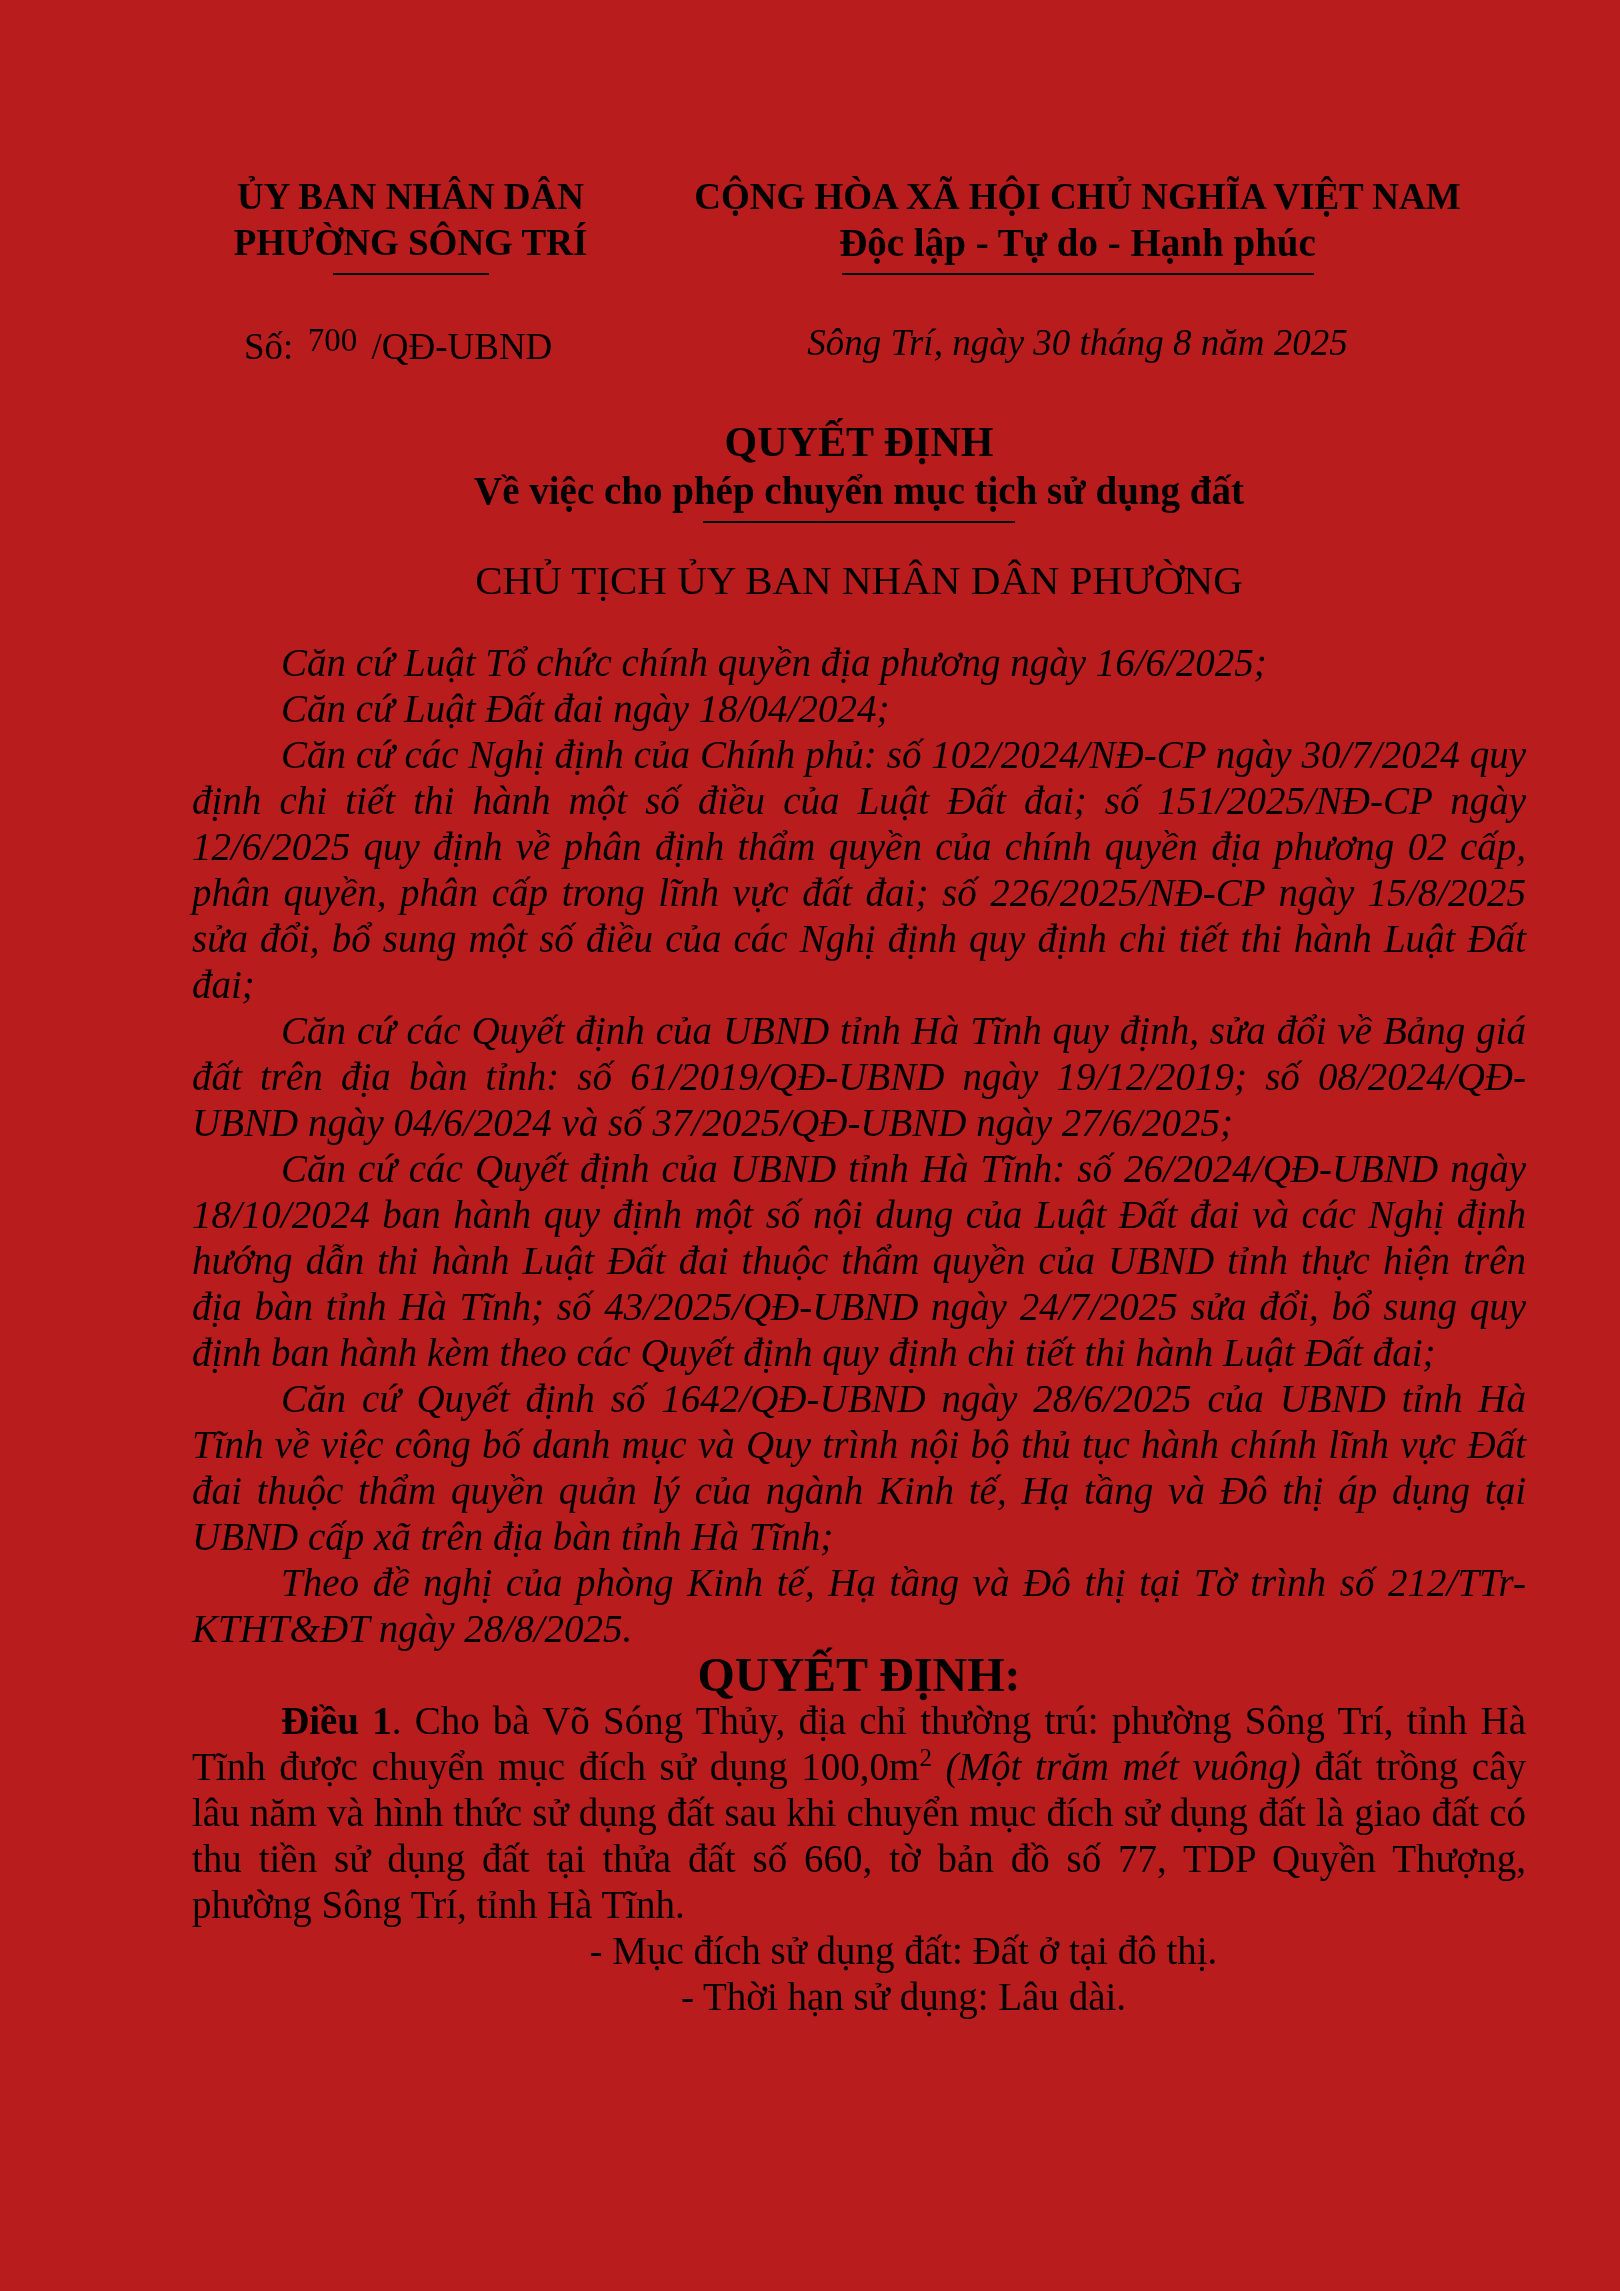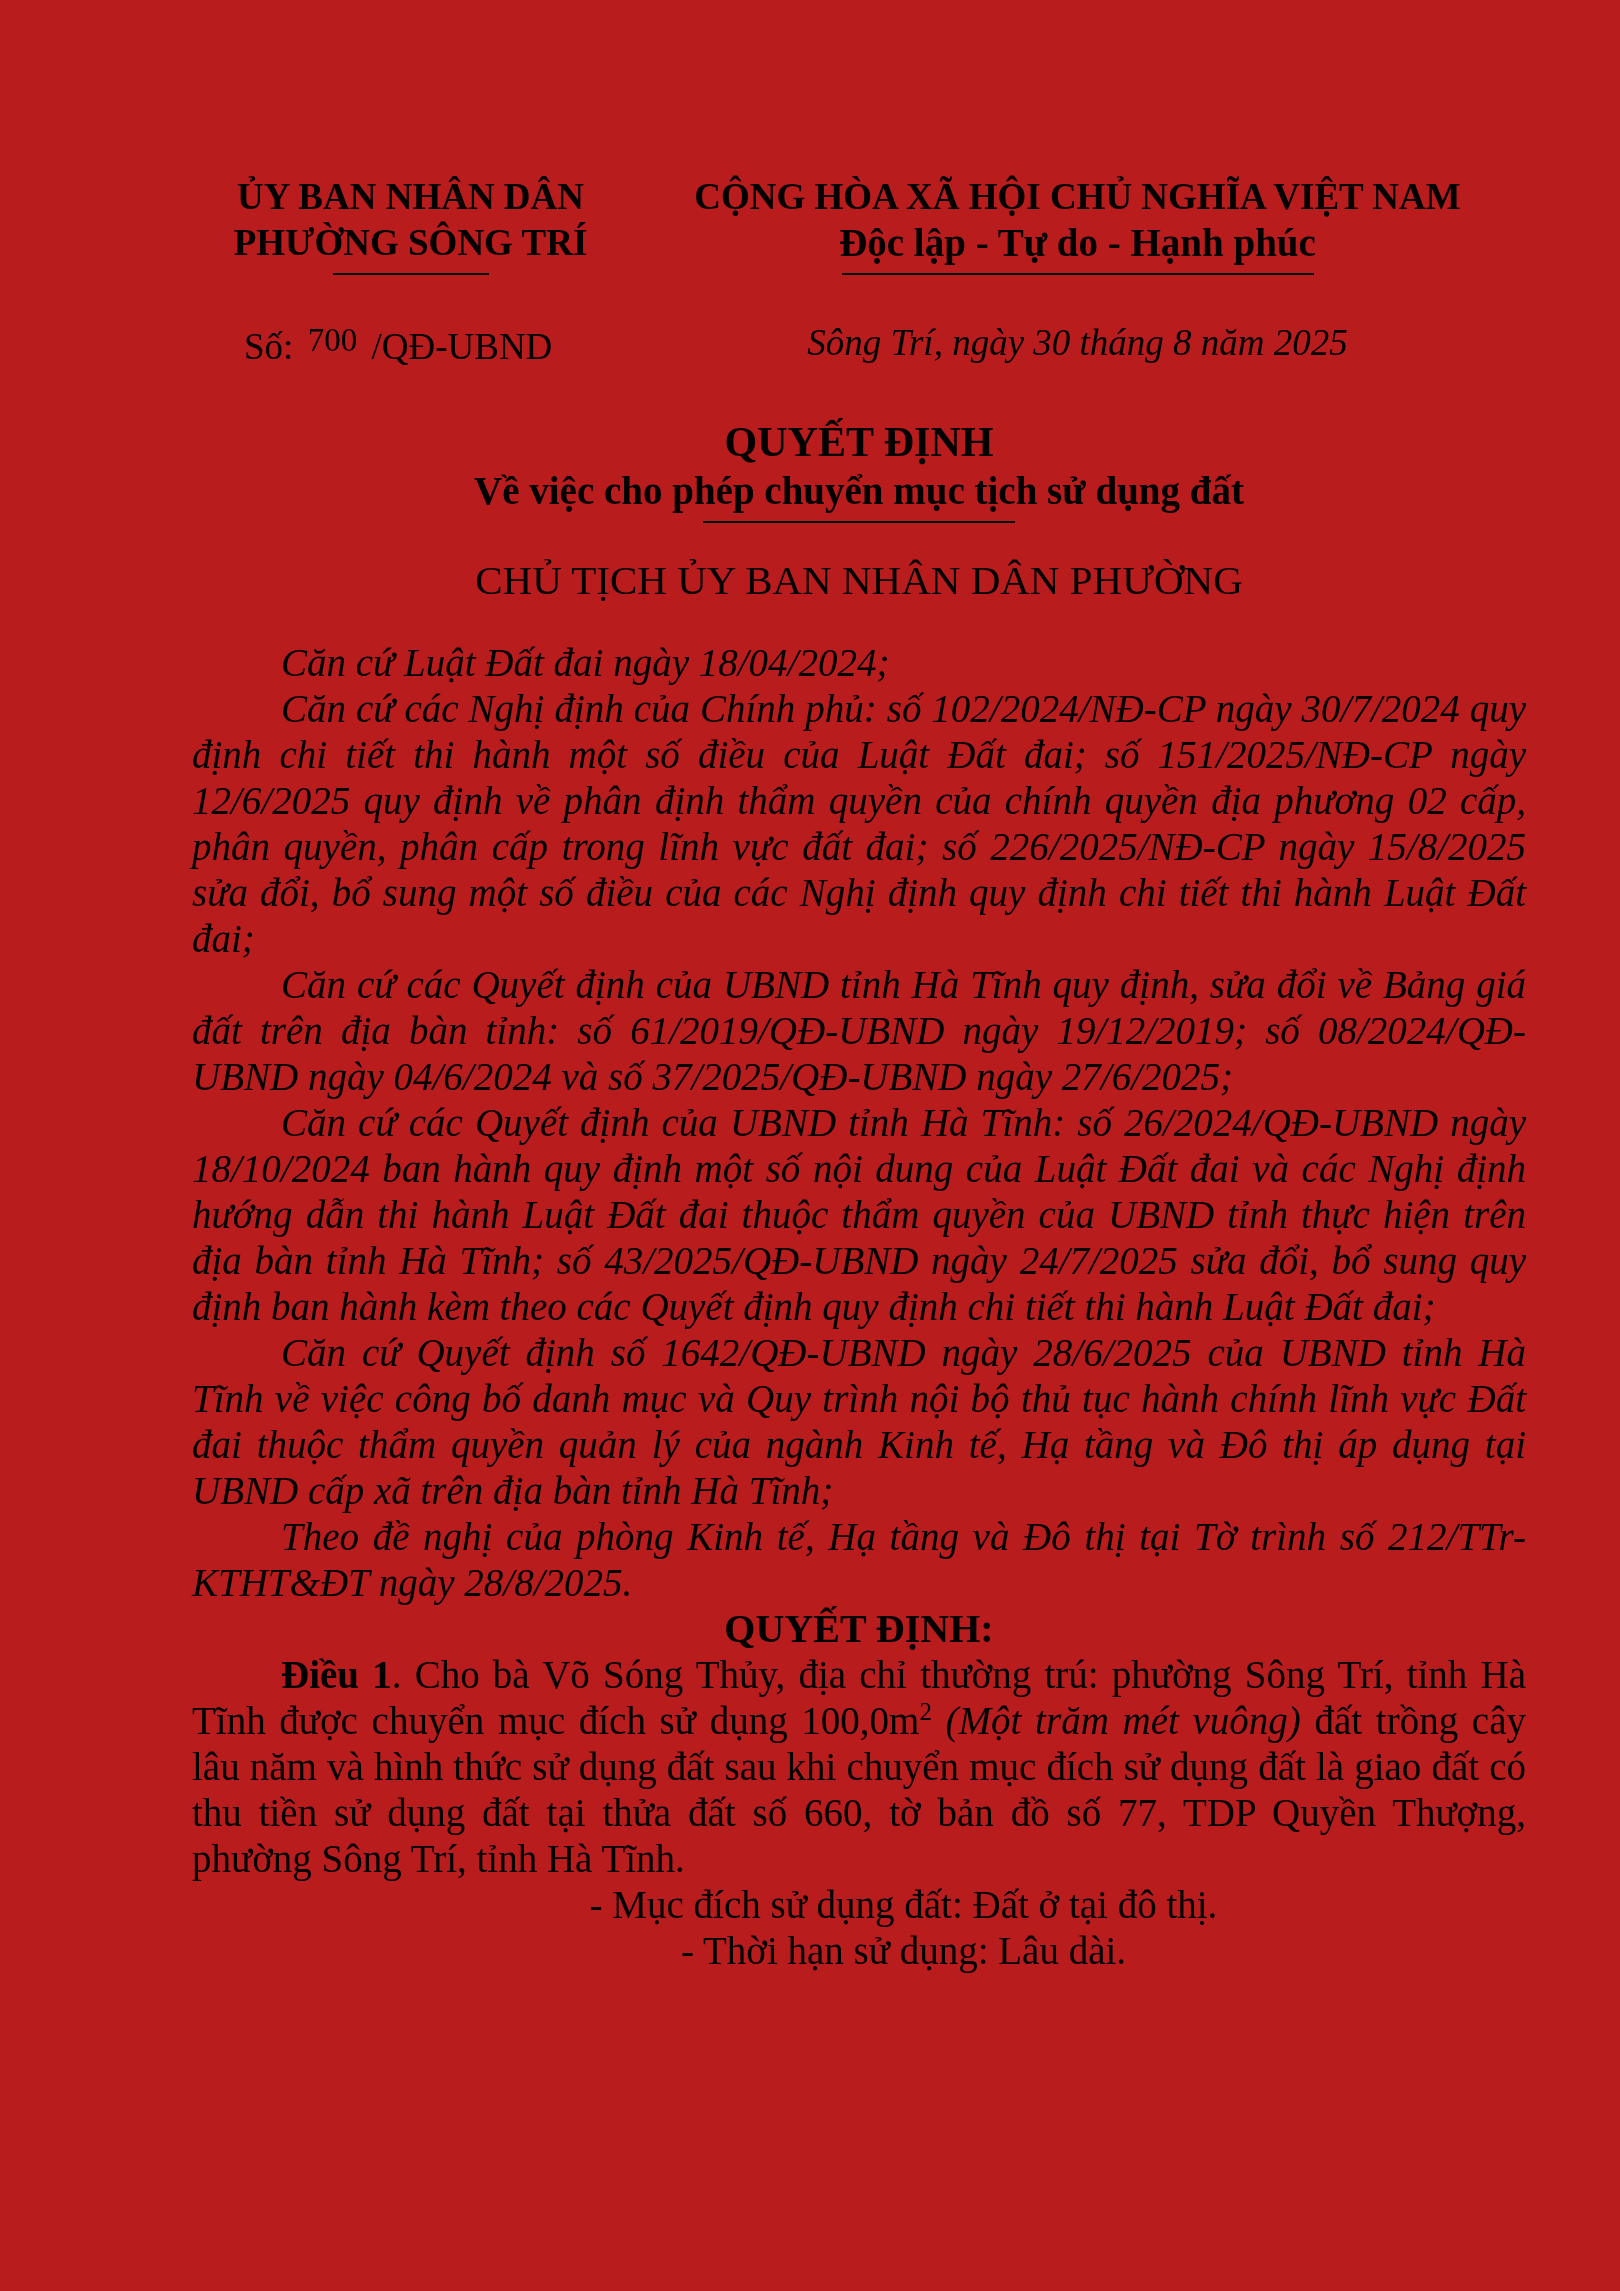--- a/index.html
+++ b/index.html
@@ -23,21 +23,21 @@
   
   .title-block{text-align:center;margin-top:50px;}
   .title1{font-weight:bold;font-size:42px;line-height:48px;}
   .title2{font-weight:bold;font-size:39px;line-height:46px;margin-top:1.8px;}
   .rule-title{width:312px;margin:7.1px auto 0 auto;border-top:2.7px solid #000;height:0;}
   .authority{font-weight:normal;font-size:41px;line-height:46px;margin-top:34px;}
 
   
   .body-text{margin-top:37px;font-size:39px;line-height:46px;text-align:justify;}
   .preamble-p{margin:0;font-style:italic;text-indent:89px;}
-  .decision-heading{margin:0;text-align:center;font-weight:bold;font-size:40px;line-height:46px;font-style:normal;}
+  .decision-heading{margin:0;text-align:center;font-weight:bold;font-size:48px;line-height:46px;font-style:normal;}
   .article-p{margin:0;text-indent:89px;}
   .article-p b{font-weight:bold;}
   .article-p sup{font-size:25px;line-height:0;}
   .article-p .note{font-style:italic;}
   .bullet-p{margin:0;text-indent:89px;text-align:center;}
 </style>
 </head>
 <body>
 
 <div class="page">
@@ -62,20 +62,21 @@
   <div class="title-block">
     <div class="title1">QUYẾT ĐỊNH</div>
     <div class="title2">Về việc cho phép chuyển mục tịch sử dụng đất</div>
     <div class="rule-title"></div>
     <div class="authority">CHỦ TỊCH ỦY BAN NHÂN DÂN PHƯỜNG</div>
   </div>
 
   <div class="body-text">
 
     <div>
+        <p class="preamble-p">Căn cứ Luật Tổ chức chính quyền địa phương ngày 16/6/2025;</p>
         <p class="preamble-p">Căn cứ Luật Đất đai ngày 18/04/2024;</p>
         <p class="preamble-p">Căn cứ các Nghị định của Chính phủ: số 102/2024/NĐ-CP ngày 30/7/2024 quy định chi tiết thi hành một số điều của Luật Đất đai; số 151/2025/NĐ-CP ngày 12/6/2025 quy định về phân định thẩm quyền của chính quyền địa phương 02 cấp, phân quyền, phân cấp trong lĩnh vực đất đai; số 226/2025/NĐ-CP ngày 15/8/2025 sửa đổi, bổ sung một số điều của các Nghị định quy định chi tiết thi hành Luật Đất đai;</p>
         <p class="preamble-p">Căn cứ các Quyết định của UBND tỉnh Hà Tĩnh quy định, sửa đổi về Bảng giá đất trên địa bàn tỉnh: số 61/2019/QĐ-UBND ngày 19/12/2019; số 08/2024/QĐ-UBND ngày 04/6/2024 và số 37/2025/QĐ-UBND ngày 27/6/2025;</p>
         <p class="preamble-p">Căn cứ các Quyết định của UBND tỉnh Hà Tĩnh: số 26/2024/QĐ-UBND ngày 18/10/2024 ban hành quy định một số nội dung của Luật Đất đai và các Nghị định hướng dẫn thi hành Luật Đất đai thuộc thẩm quyền của UBND tỉnh thực hiện trên địa bàn tỉnh Hà Tĩnh; số 43/2025/QĐ-UBND ngày 24/7/2025 sửa đổi, bổ sung quy định ban hành kèm theo các Quyết định quy định chi tiết thi hành Luật Đất đai;</p>
         <p class="preamble-p">Căn cứ Quyết định số 1642/QĐ-UBND ngày 28/6/2025 của UBND tỉnh Hà Tĩnh về việc công bố danh mục và Quy trình nội bộ thủ tục hành chính lĩnh vực Đất đai thuộc thẩm quyền quản lý của ngành Kinh tế, Hạ tầng và Đô thị áp dụng tại UBND cấp xã trên địa bàn tỉnh Hà Tĩnh;</p>
         <p class="preamble-p">Theo đề nghị của phòng Kinh tế, Hạ tầng và Đô thị tại Tờ trình số 212/TTr-KTHT&amp;ĐT ngày 28/8/2025.</p>
       </div>
 
     <p class="decision-heading">QUYẾT ĐỊNH:</p>
 

